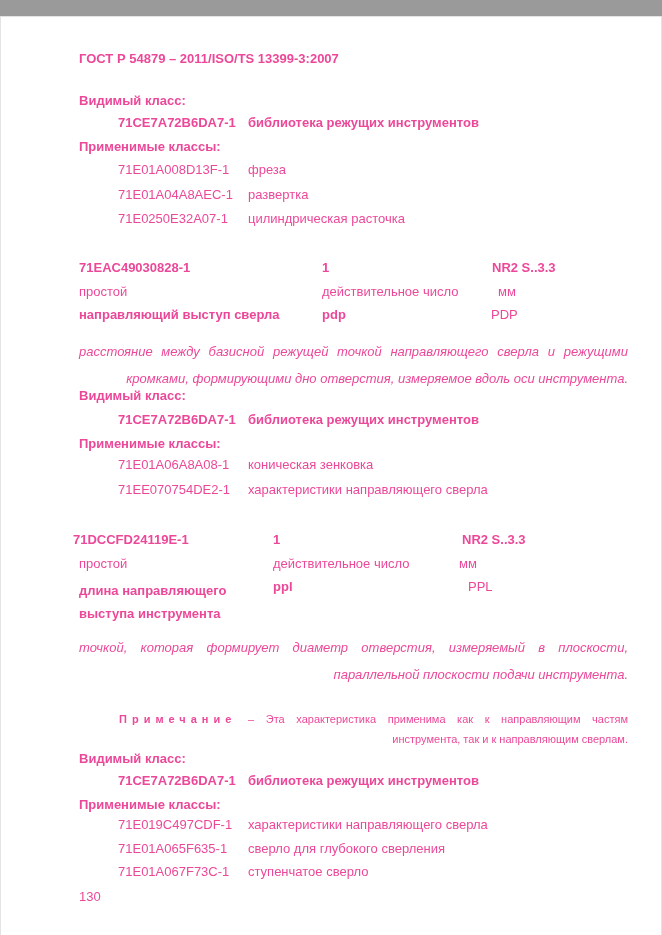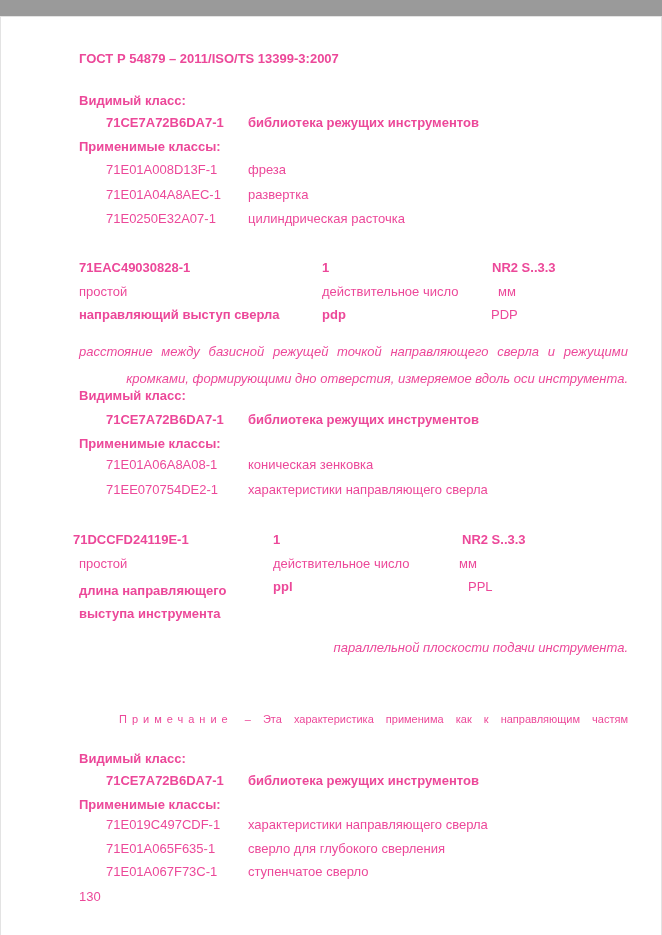--- a/index.html
+++ b/index.html
@@ -19,40 +19,40 @@
   .line {
     position: absolute;
     left: 0;
     width: 662px;
     line-height: 16px;
     white-space: nowrap;
   }
   .abs { position: absolute; }
   .bold { font-weight: bold; }
   .ind1 { left: 78px; }
-  .ind2 { left: 105px; }
+  .ind2 { left: 117px; }
   .namecol { left: 247px; }
   .para {
     position: absolute;
     left: 78px;
     width: 549px;
     line-height: 27px;
     font-style: italic;
   }
   .jline { text-align: justify; text-align-last: justify; }
   .lline { text-align: right; }
   .note-block {
     position: absolute;
     left: 78px;
     width: 549px;
     font-size: 11px;
     line-height: 20px;
   }
   .note-first { text-align: justify; text-align-last: justify; text-indent: 40px; }
-  .note-label { letter-spacing: 5px; }
+  .note-label { letter-spacing: 5px; font-weight: bold; }
   .wrapname {
     position: absolute;
     width: 195px;
     line-height: 23px;
     font-weight: bold;
   }
 </style>
 </head>
 <body>
 
@@ -135,25 +135,27 @@
     <span class="abs" style="left:272px">действительное число</span>
     <span class="abs" style="left:458px">мм</span>
   </div>
   <div class="wrapname" style="top:562px; left:78px">длина направляющего выступа инструмента</div>
   <div class="line" style="top:562px">
     <span class="abs bold" style="left:272px">ppl</span>
     <span class="abs" style="left:467px">PPL</span>
   </div>
 
   <div class="para" style="top:617px">
+    <div class="jline">точкой, которая формирует диаметр отверстия, измеряемый в плоскости,</div>
     <div class="lline">параллельной плоскости подачи инструмента.</div>
   </div>
 
   <div class="note-block" style="top:692px">
     <div class="note-first"><span class="note-label">Примечание</span> <span>– Эта характеристика применима как к направляющим частям</span></div>
+    <div class="lline">инструмента, так и к направляющим сверлам.</div>
   </div>
 
   <div class="line bold" style="top:734px">
     <span class="abs ind1">Видимый класс:</span>
   </div>
   <div class="line bold" style="top:756px">
     <span class="abs ind2">71CE7A72B6DA7-1</span>
     <span class="abs namecol">библиотека режущих инструментов</span>
   </div>
   <div class="line bold" style="top:780px">

